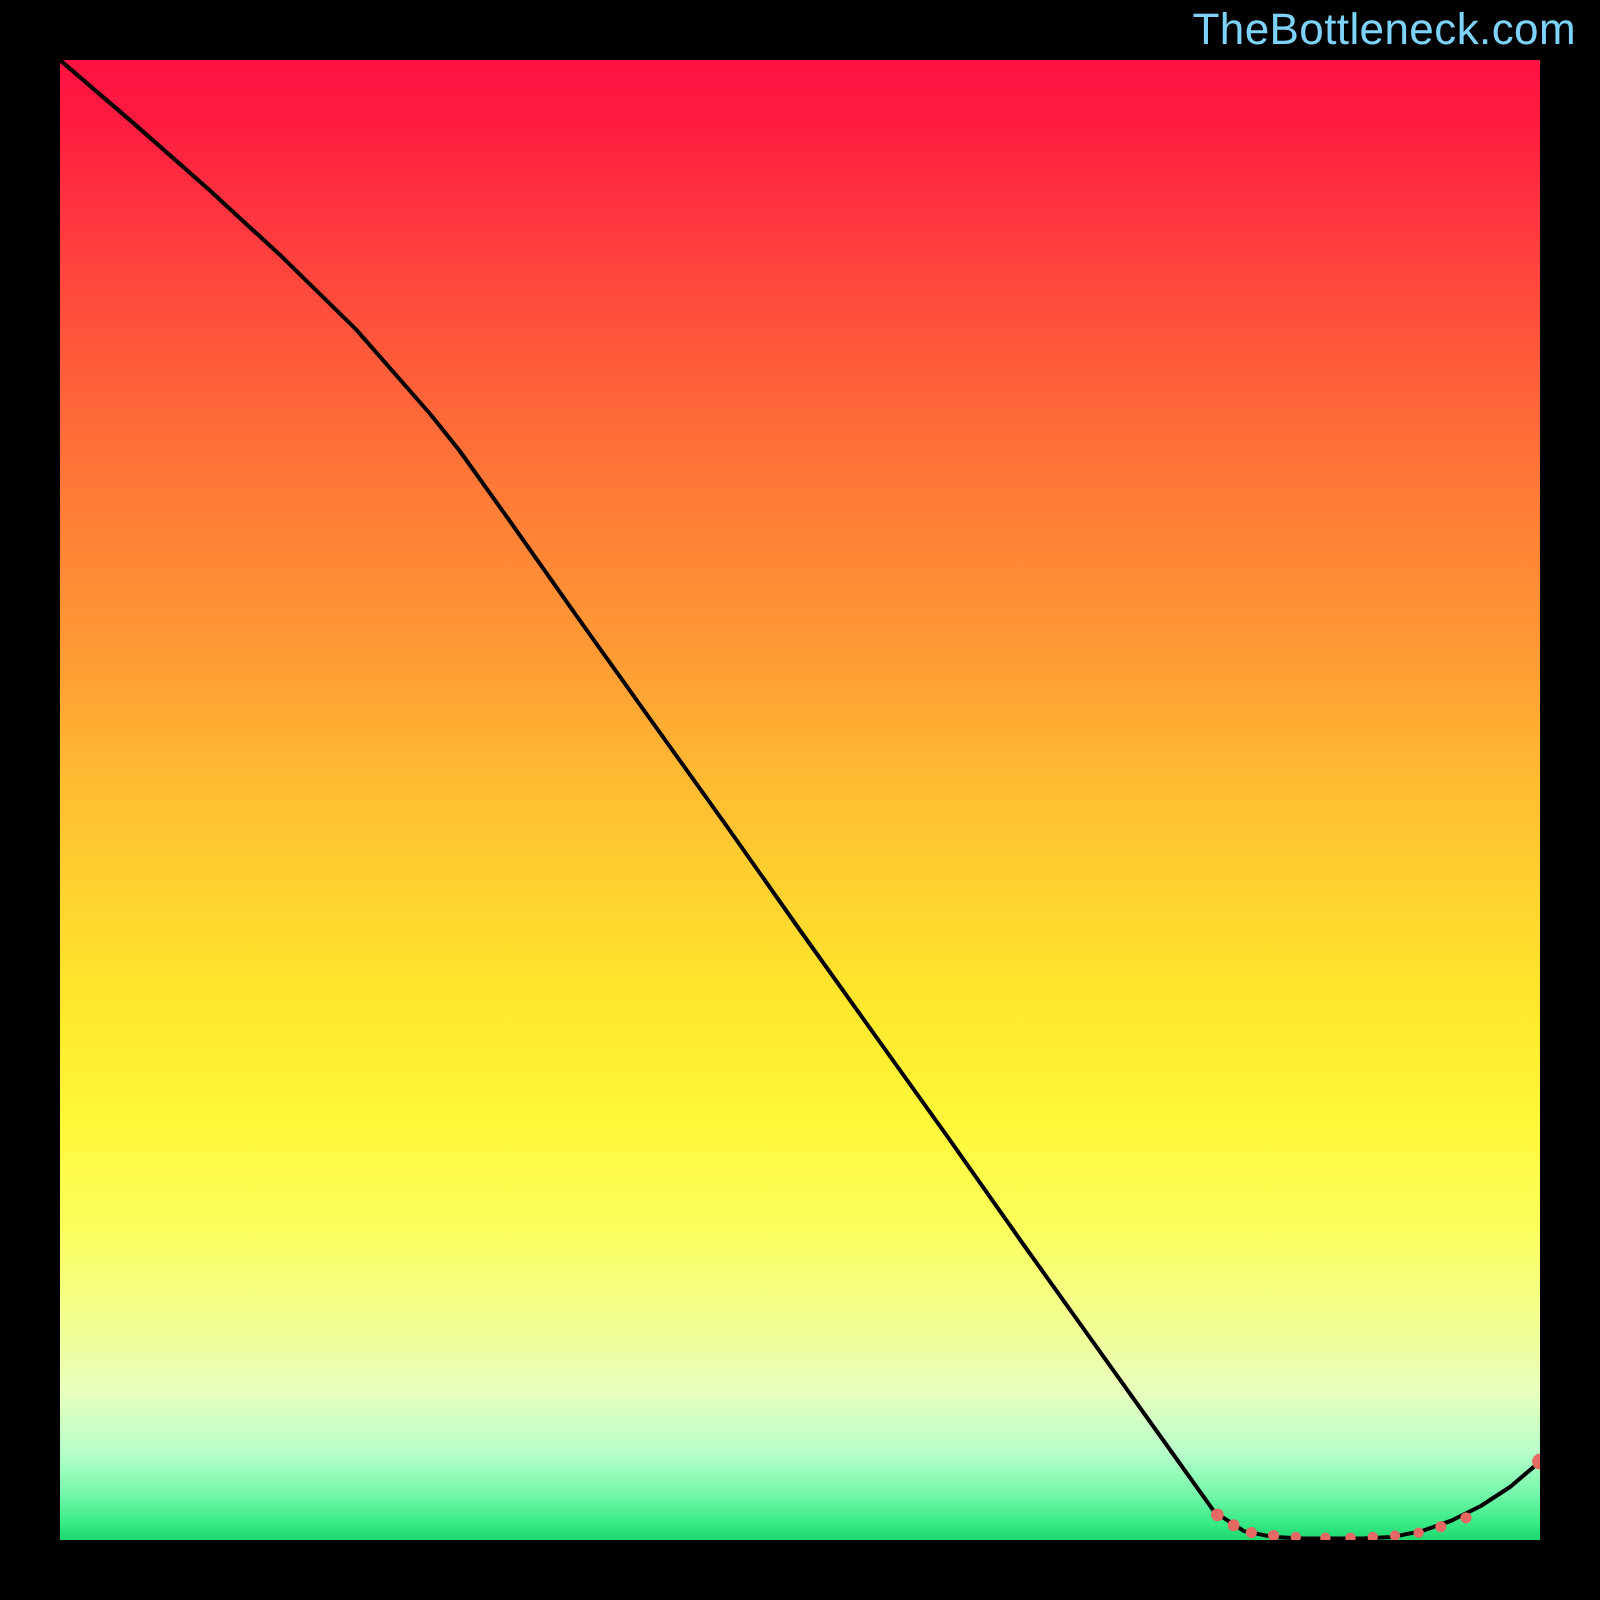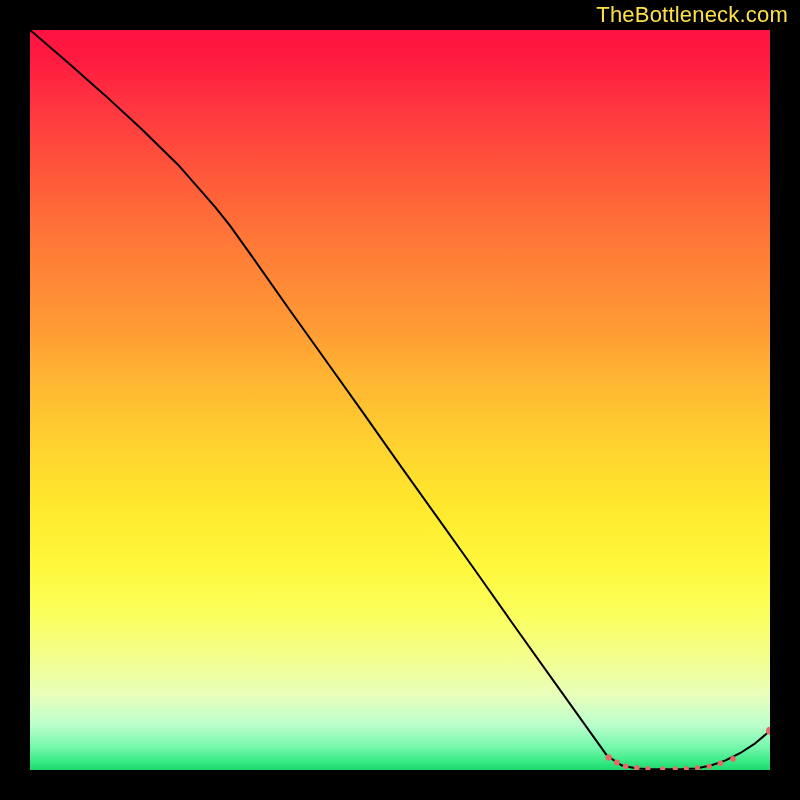--- a/index.html
+++ b/index.html
@@ -14,21 +14,21 @@
   .frame {
     position: relative;
     width: 800px;
     height: 800px;
     background: #000;
   }
   .attribution {
     position: absolute;
     top: 2px;
     right: 12px;
-    color: #fde047;
+    color: #7dd3fc;
     font-size: 22px;
     font-weight: 500;
     letter-spacing: 0.2px;
   }
   .plot {
     position: absolute;
     left: 30px;
     top: 30px;
     width: 740px;
     height: 740px;

